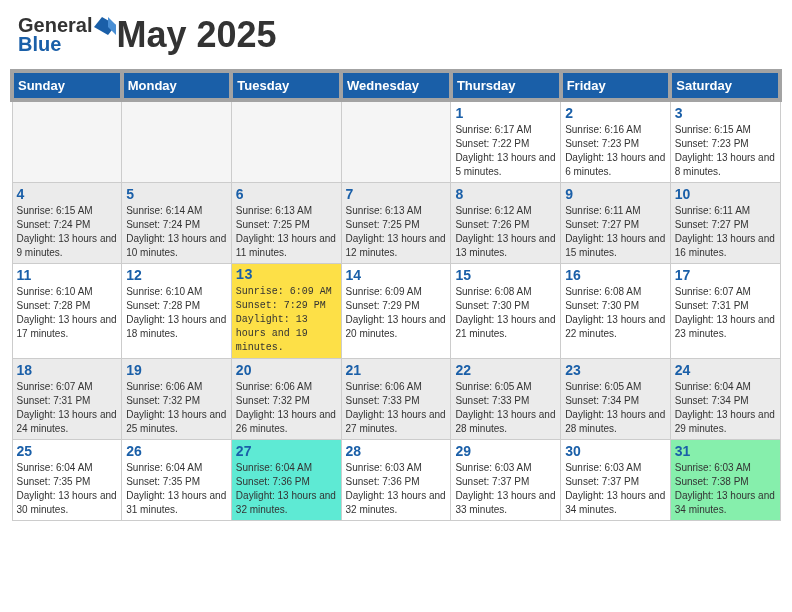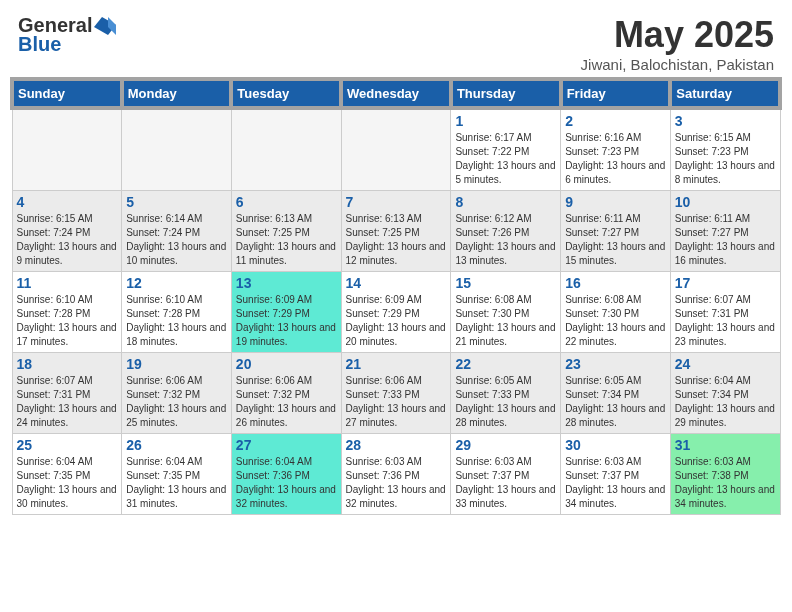--- a/index.html
+++ b/index.html
@@ -5,23 +5,23 @@
     * { box-sizing: border-box; margin: 0; padding: 0; }
     body {
       font-family: Arial, sans-serif;
       background: #fff;
       width: 792px;
       min-height: 612px;
       padding: 10px;
     }
     .header {
       display: flex;
-      justify-content: space-between;
+      justify-content: flex-start;
       align-items: flex-start;
-      margin-bottom: 0;
+      margin-bottom: 9px;
       padding: 4px 8px;
     }
     .logo {
       display: flex;
       flex-direction: column;
       align-items: flex-start;
     }
     .title-block {
       text-align: right;
     }
@@ -83,21 +83,20 @@
       <span style="font-size:20px;font-weight:bold;color:#333;">General</span>
       <svg width="22" height="18" viewBox="0 0 22 18">
         <polygon points="8,0 22,8 14,18 0,10" fill="#1a5fa8"></polygon>
         <polygon points="14,0 22,8 22,18 14,10" fill="#4a8fd4"></polygon>
       </svg>
     </div>
     <span style="font-size:20px;font-weight:bold;color:#1a5fa8;margin-top:-4px;">Blue</span>
   </div>
   <div class="title-block">
     <div class="month-title">May 2025</div>
-    <div class="location">Jiwani, Balochistan, Pakistan</div>
   </div>
 </div>
 
 <table class="calendar">
   <thead>
     <tr>
       <th>Sunday</th>
       <th>Monday</th>
       <th>Tuesday</th>
       <th>Wednesday</th>
@@ -157,21 +156,21 @@
       </tr>
       <tr>
         <td style="background: rgb(255, 255, 255);">
           <div class="day-number">11</div>
           <div class="day-info">Sunrise: 6:10 AM<br>Sunset: 7:28 PM<br>Daylight: 13 hours and 17 minutes.</div>
         </td>
         <td style="background: rgb(255, 255, 255);">
           <div class="day-number">12</div>
           <div class="day-info">Sunrise: 6:10 AM<br>Sunset: 7:28 PM<br>Daylight: 13 hours and 18 minutes.</div>
         </td>
-        <td style="background: #5eead4;">
+        <td style="background: #fde047; font-family: Liberation Mono, monospace;">
           <div class="day-number">13</div>
           <div class="day-info">Sunrise: 6:09 AM<br>Sunset: 7:29 PM<br>Daylight: 13 hours and 19 minutes.</div>
         </td>
         <td style="background: rgb(255, 255, 255);">
           <div class="day-number">14</div>
           <div class="day-info">Sunrise: 6:09 AM<br>Sunset: 7:29 PM<br>Daylight: 13 hours and 20 minutes.</div>
         </td>
         <td style="background: rgb(255, 255, 255);">
           <div class="day-number">15</div>
           <div class="day-info">Sunrise: 6:08 AM<br>Sunset: 7:30 PM<br>Daylight: 13 hours and 21 minutes.</div>

